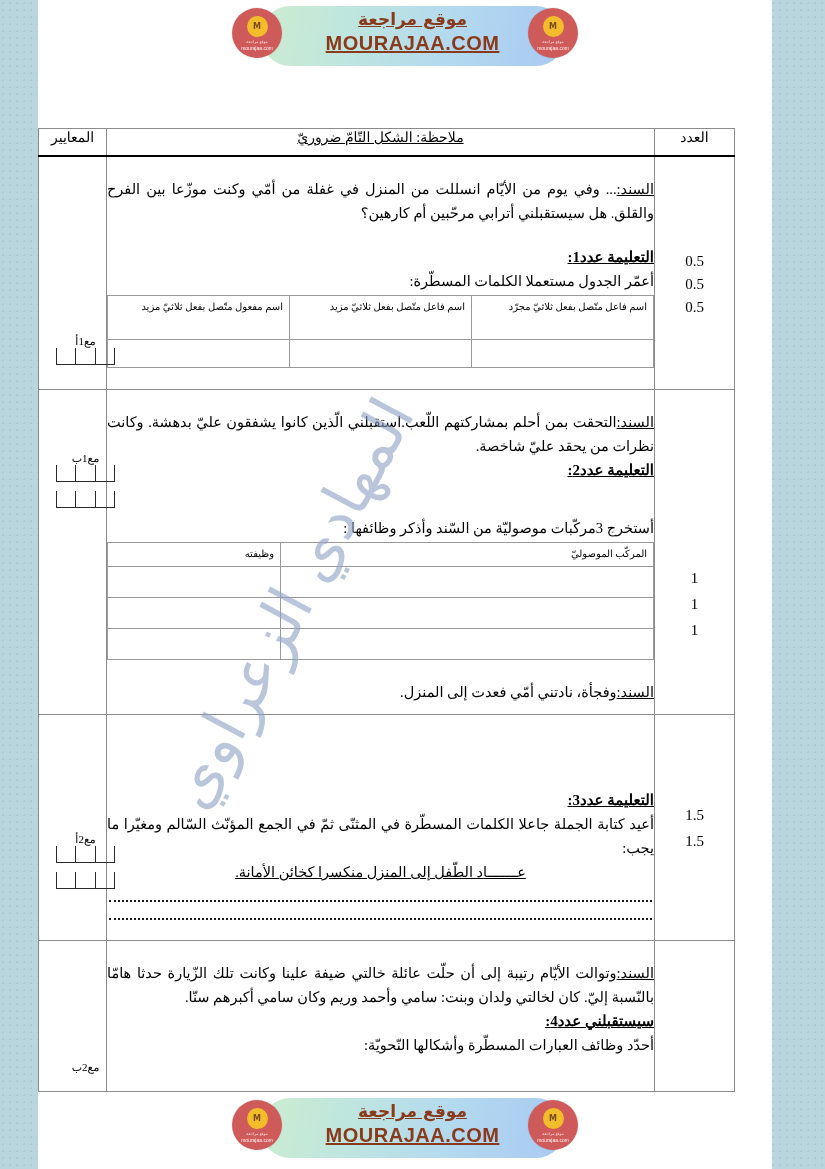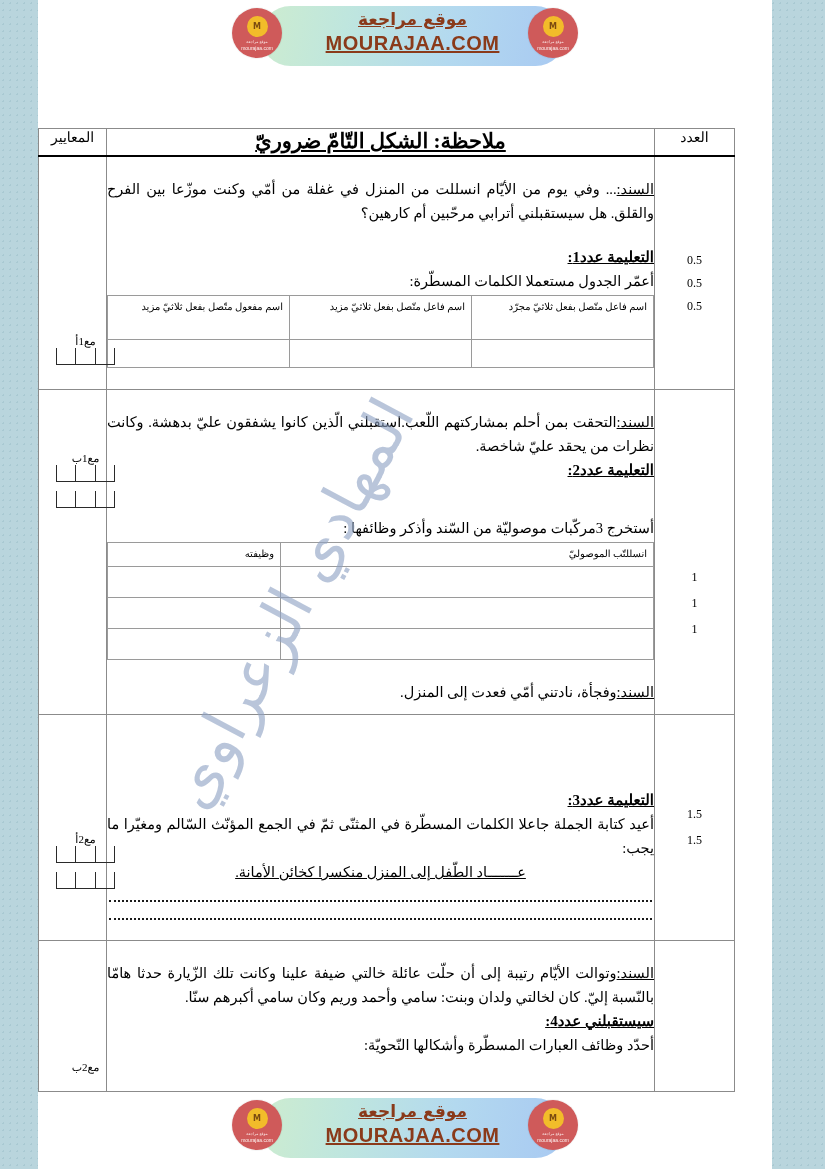--- a/index.html
+++ b/index.html
@@ -150,30 +150,30 @@
 
   .hdr {
     height: 26px;
     text-align: center;
     border-bottom: 2px solid #000 !important;
     font-size: 14px;
     font-weight: normal;
     white-space: nowrap;
   }
   .hdr-note {
-    font-weight: bold;
-    font-size: 21px;
+    font-weight: normal;
+    font-size: 14px;
     text-decoration: underline;
   }
 
   
   .marks {
     position: relative;
     height: 100%;
-    font-size: 12px;
+    font-size: 15px;
     text-align: center;
     direction: ltr;
   }
   .mark {
     position: absolute;
     width: 100%;
     text-align: center;
   }
 
   
@@ -389,21 +389,21 @@
       </p>
       <p class="blk" style="text-align:right;">
         <span class="taleema">التعليمة عدد2:</span>
       </p>
       <div class="spacer-lg"></div>
       <p class="blk" style="text-align:right;">أستخرج 3مركّبات موصوليّة من السّند وأذكر وظائفها :</p>
 
       <table class="inner t2">
         <tbody>
               <tr>
-          <td class="hcell">انسللتّب الموصوليّ</td>
+          <td class="hcell">المركّب الموصوليّ</td>
           <td class="hcell" style="width:160px;">وظيفته</td>
         </tr>
         <tr>
           <td class="ecell"></td>
           <td class="ecell"></td>
         </tr>
         <tr>
           <td class="ecell"></td>
           <td class="ecell"></td>
         </tr>

